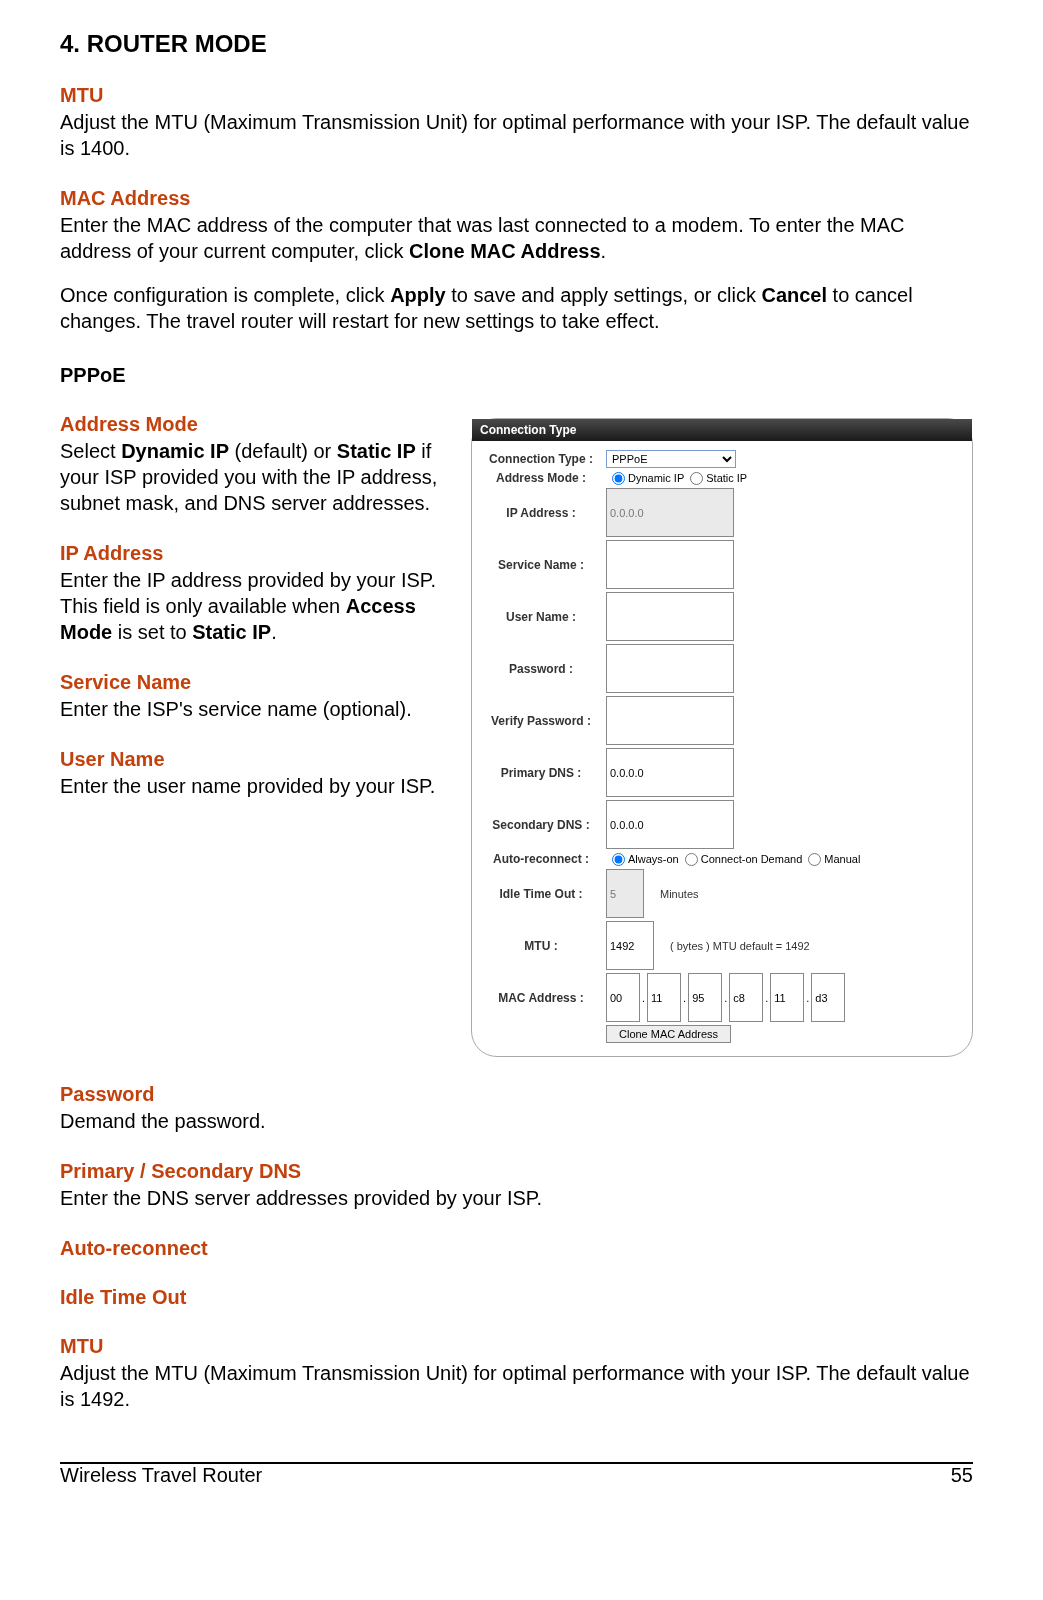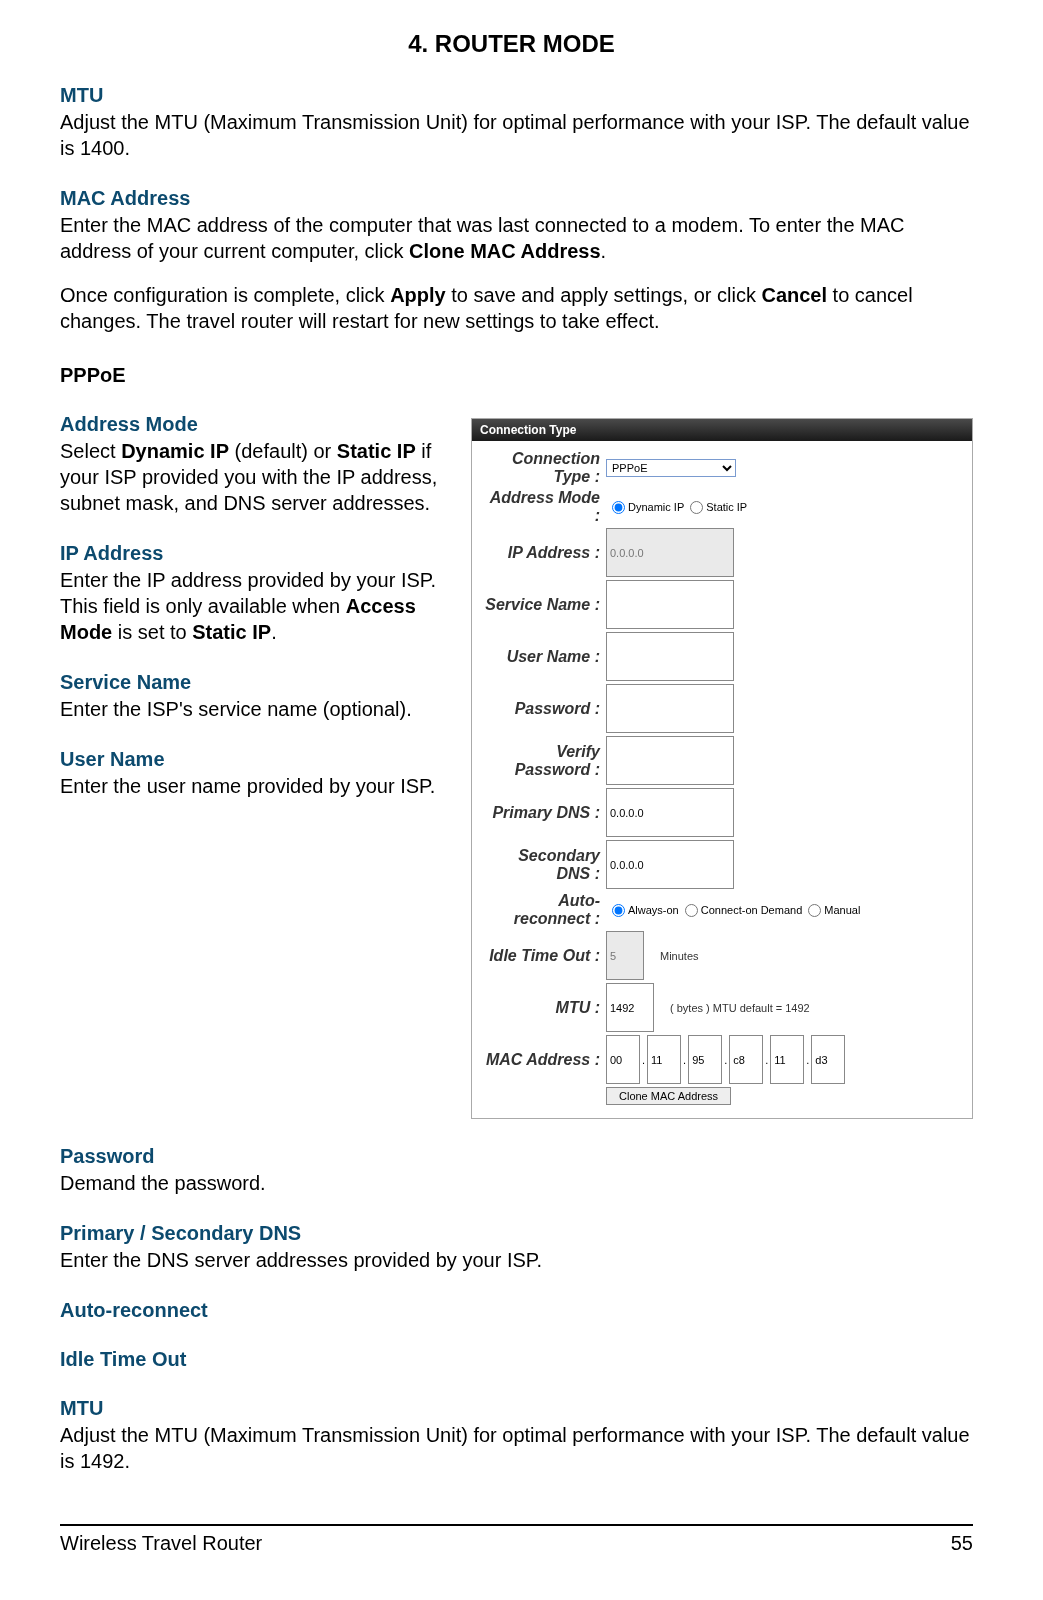--- a/index.html
+++ b/index.html
@@ -7,28 +7,28 @@
     margin: 0;
     padding: 0;
     background: #fff;
     color: #000;
     width: 1043px;
   }
   .page {
     padding: 30px 70px 20px 60px;
   }
   .chapter-header {
-    text-align: center;
+    text-align: left;
     font-size: 24px;
     font-weight: bold;
     margin-bottom: 25px;
     padding-right: 10px;
   }
   .heading-blue {
-    color: #0c4a6e;
+    color: #c2410c;
     font-weight: bold;
     font-size: 20px;
     margin-top: 26px;
     margin-bottom: 2px;
   }
   .heading-black {
     font-weight: bold;
     font-size: 20px;
     margin-top: 30px;
     margin-bottom: 2px;
@@ -36,20 +36,21 @@
   .body-text {
     font-size: 20px;
     line-height: 1.3;
     margin-top: 0;
     margin-bottom: 0;
   }
   .float-right {
     float: right;
     margin-left: 15px;
     margin-top: 5px;
+    border-radius: 26px;
   }
   .ui-panel {
     border: 1px solid #aaa;
     width: 500px;
     font-family: Arial, sans-serif;
     font-size: 11px;
     background: #ffffff;
   }
   .ui-title {
     background: linear-gradient(#4a4a4a, #1a1a1a);
@@ -60,28 +61,27 @@
   }
   .ui-body {
     padding: 6px 10px 10px 10px;
   }
   .ui-row {
     display: flex;
     align-items: center;
     margin: 3px 0;
   }
   .ui-label {
-    text-align: right;
-    font-weight: bold;
-    font-size: 16px;
+    text-align: center;
+    font-weight: bold;
+    font-size: 12px;
     color: #333;
     padding-right: 6px;
     flex-shrink: 0;
     width: 118px;
-    font-style: italic;
   }
   .ui-label.empty { width: 118px; }
   .ui-input {
     border: 1px solid #888;
     font-size: 11px;
     padding: 16px 3px;
     height: 15px;
     box-sizing: content-box;
   }
   .ui-input.sm { width: 26px; text-align: left;}
@@ -102,21 +102,20 @@
     background: #eee;
     font-size: 11px;
     padding: 2px 12px;
     cursor: pointer;
   }
   .ui-hint { font-size: 11px; color: #333; margin-left: 16px;}
   .ui-dotsep { margin: 0 2px;}
   .footer-rule {
     border-top: 2px solid #000;
     margin-top: 50px;
-    padding-top: 6px;
     display: flex;
     justify-content: space-between;
     font-size: 20px;
   }
   .clearfix::after { content: ""; display: table; clear: both;}
 </style>
 </head>
 <body>
 
 <div class="page">

